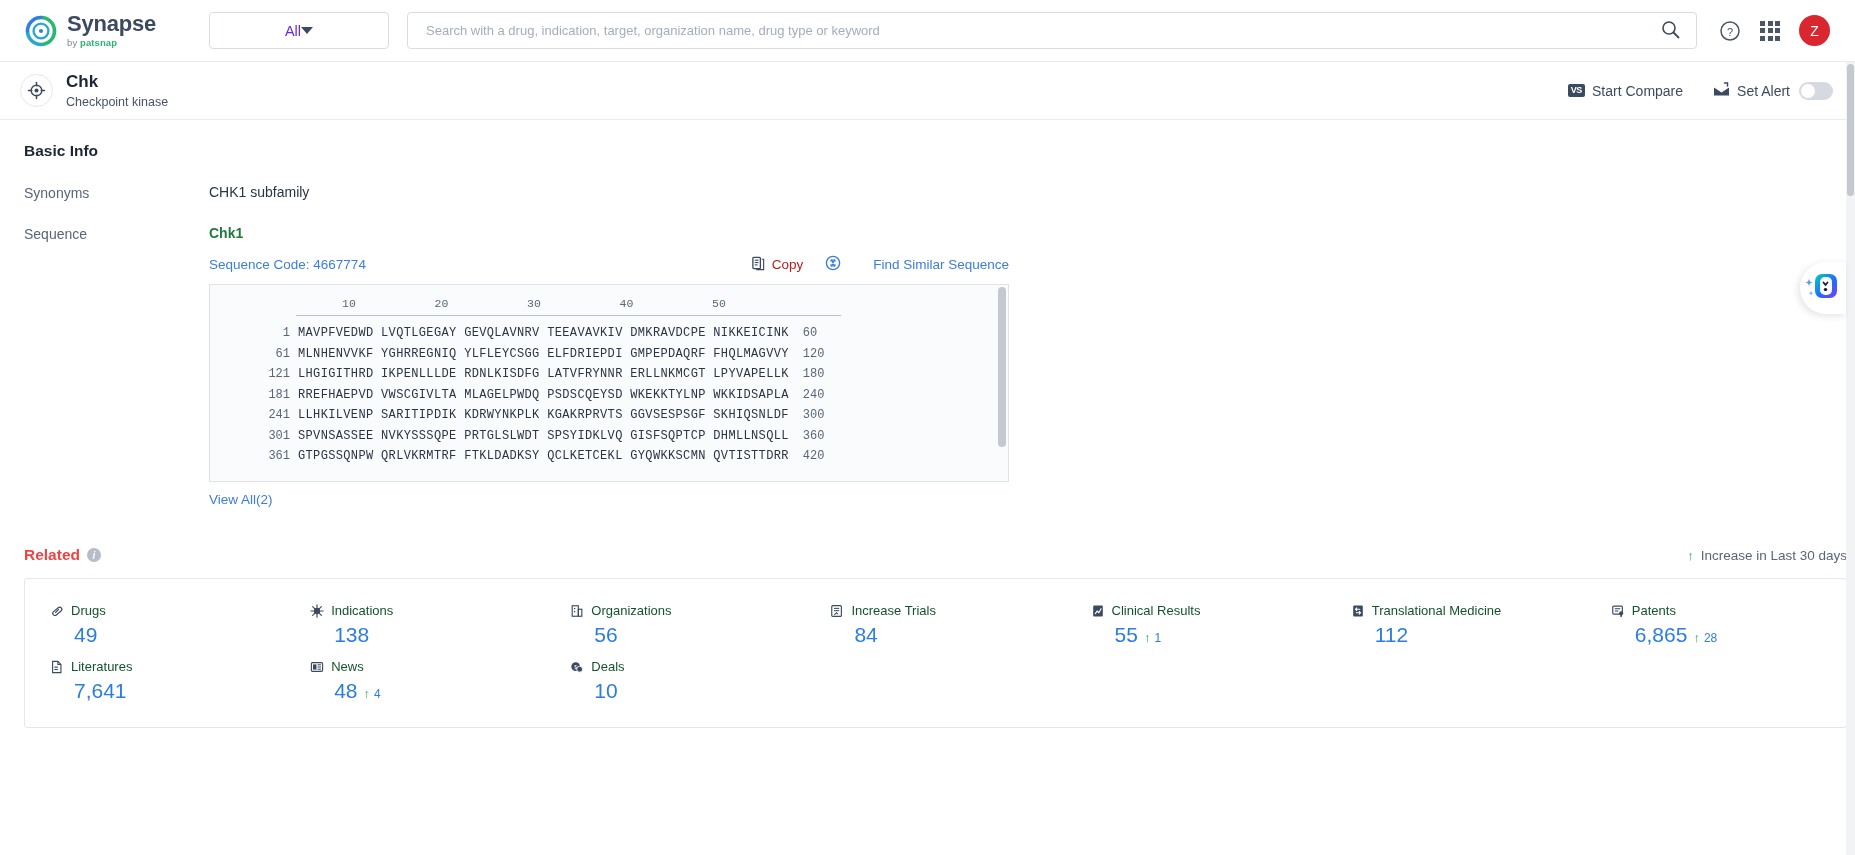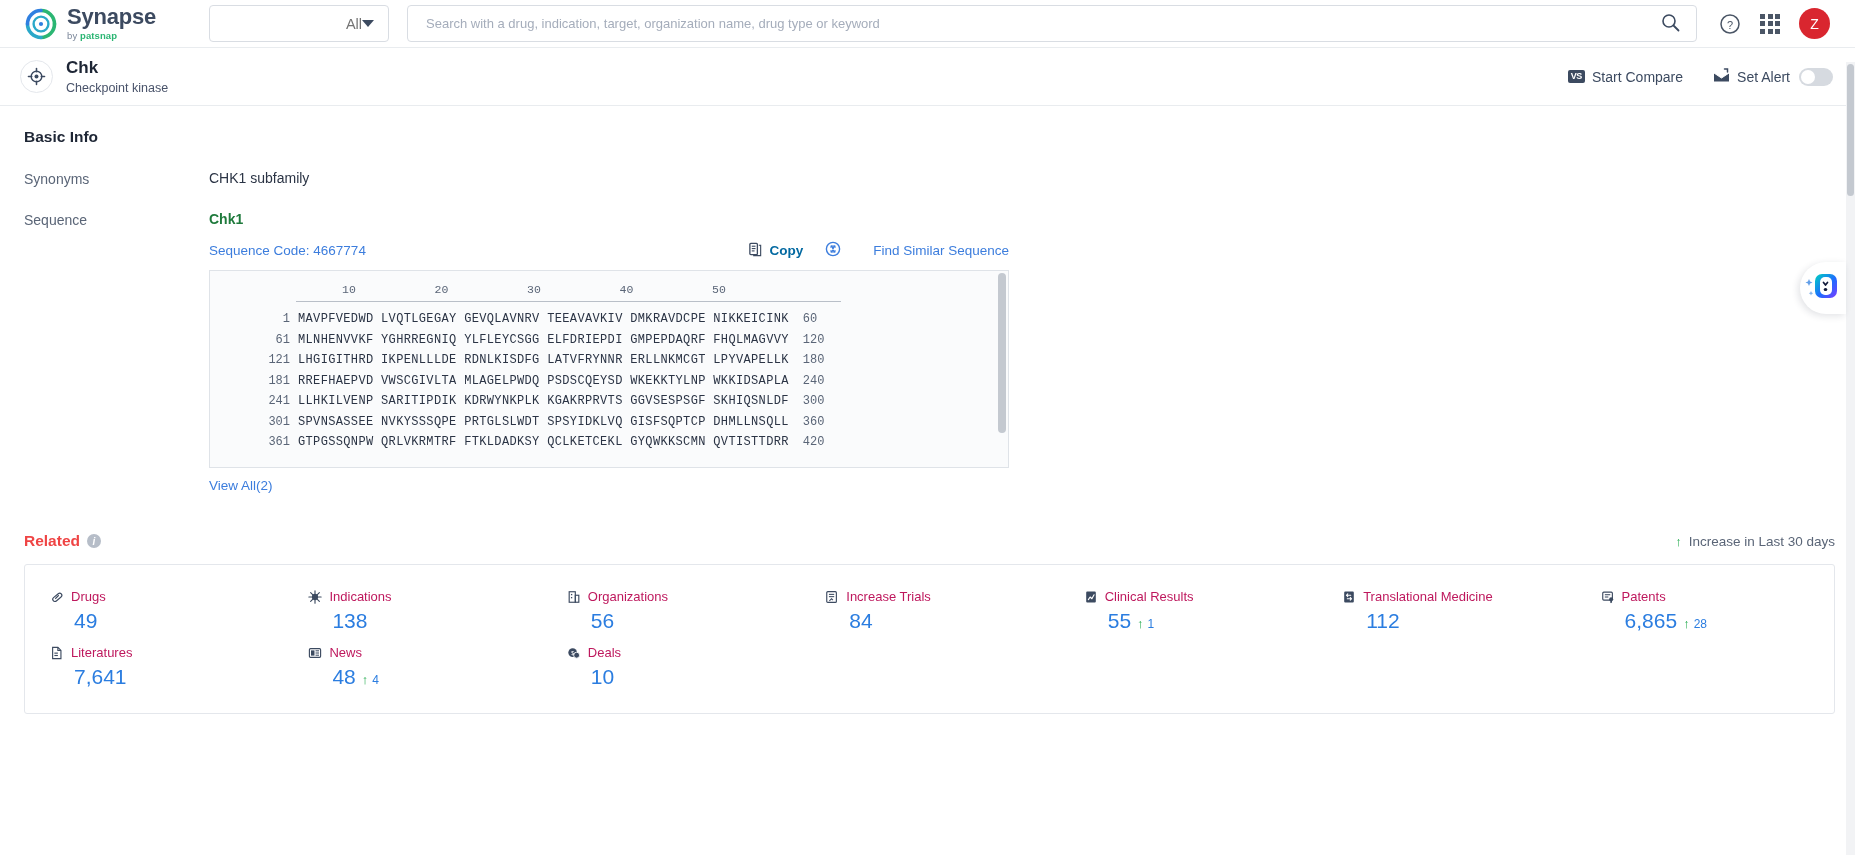--- a/index.html
+++ b/index.html
@@ -6,43 +6,43 @@
   html, body {
     margin: 0; padding: 0;
     width: 1855px; height: 855px;
     background: #ffffff;
     font-family: "Liberation Sans", sans-serif;
     overflow: hidden;
   }
 
   
   .topbar {
-    height: 48px;
+    height: 62px;
     display: flex;
     align-items: center;
     background: #ffffff;
     border-bottom: 1px solid #e9ecef;
     padding: 0 20px 0 24px;
     position: relative;
   }
   .logo-wrap { display: flex; align-items: center; gap: 9px; width: 160px; flex: 0 0 auto; }
   .logo-mark { width: 34px; height: 34px; flex: 0 0 auto; }
   .logo-text { display: flex; flex-direction: column; line-height: 1; }
   .logo-name { font-size: 22px; font-weight: 600; color: #3c4a60; letter-spacing: -.2px; }
   .logo-sub { font-size: 9.5px; color: #7a8699; margin-top: 3px; letter-spacing: .1px; }
   .logo-sub b { color: #2bb673; font-weight: 700; }
 
   .scope-select {
     margin-left: 25px;
     width: 180px; height: 37px;
     border: 1px solid #d9dde3; border-radius: 4px;
     background: #fff;
-    display: flex; align-items: center; justify-content: flex-end;
+    display: flex; align-items: center; justify-content: center;
     padding: 0 14px;
-    font-size: 14.5px; color: #737373;
+    font-size: 14.5px; color: #6d28d9;
     cursor: pointer; flex: 0 0 auto;
   }
   .caret { width: 0; height: 0; border-left: 6px solid transparent; border-right: 6px solid transparent; border-top: 7px solid #3c4a60; }
 
   .searchbox {
     margin-left: 18px;
     flex: 1 1 auto;
     height: 37px;
     border: 1px solid #d9dde3; border-radius: 4px;
     display: flex; align-items: center;
@@ -96,36 +96,36 @@
   .toggle {
     width: 34px; height: 18px; border-radius: 9px; background: #d6dae0;
     position: relative; cursor: pointer; margin-left: 2px;
   }
   .toggle::after {
     content: ""; position: absolute; top: 2px; left: 2px;
     width: 14px; height: 14px; border-radius: 50%; background: #fff;
   }
 
   
-  .content { padding: 0 20px 0 24px; }
+  .content { padding: 0 8px 0 24px; }
   .section-title { font-size: 15.5px; font-weight: 700; color: #1e2635; margin: 22px 0 0 0; }
 
   .field-row { display: flex; margin-top: 24px; }
   .field-label { width: 185px; flex: 0 0 185px; font-size: 14px; color: #5a6577; padding-top: 1px; }
   .field-value { font-size: 14px; color: #2b3445; }
 
   .seq-name { font-size: 14px; font-weight: 700; color: #1f7a3c; }
   .seq-tools {
     display: flex; align-items: center;
     width: 800px; margin-top: 14px;
   }
   .seq-code { font-size: 13.5px; color: #3c7ddd; cursor: pointer; }
   .seq-btns { margin-left: auto; display: flex; align-items: center; gap: 22px; }
   .seq-btn { display: flex; align-items: center; gap: 6px; font-size: 13.5px; cursor: pointer; }
-  .seq-btn.copy { color: #0369a1; font-weight: bold; }
+  .seq-btn.copy { color: #b91c1c; }
   .seq-btn.find { color: #3c7ddd; gap: 32px; }
 
   .seq-viewer {
     margin-top: 10px;
     width: 800px; height: 198px;
     border: 1px solid #dfe3e8;
     background: #fafbfc;
     overflow: hidden;
     position: relative;
     padding: 12px 0 0 0;
@@ -163,21 +163,21 @@
 
   .related-card {
     margin-top: 14px;
     border: 1px solid #e4e7ec;
     border-radius: 3px;
     padding: 16px 0 20px 0;
     background: #fff;
   }
   .rel-grid { display: grid; grid-template-columns: repeat(7, 1fr); }
   .rel-item { padding: 8px 0 4px 25px; }
-  .rel-label { display: flex; align-items: center; gap: 7px; font-size: 13px; color: #be185d; }
+  .rel-label { display: flex; align-items: center; gap: 7px; font-size: 13px; color: #14532d; }
   .rel-value-row { display: flex; align-items: baseline; gap: 6px; margin-top: 5px; padding-left: 24px; }
   .rel-value { font-size: 21px; color: #2b7de0; font-weight: 400; cursor: pointer; }
   .rel-delta { display: flex; align-items: baseline; gap: 4px; }
   .rel-delta .arr { color: #1faa4b; font-size: 13px; }
   .rel-delta .num { color: #2b7de0; font-size: 12px; }
 
   
   .page-scrollbar {
     position: absolute; top: 62px; right: 0; width: 9px; bottom: 0;
     background: #f2f3f5;

